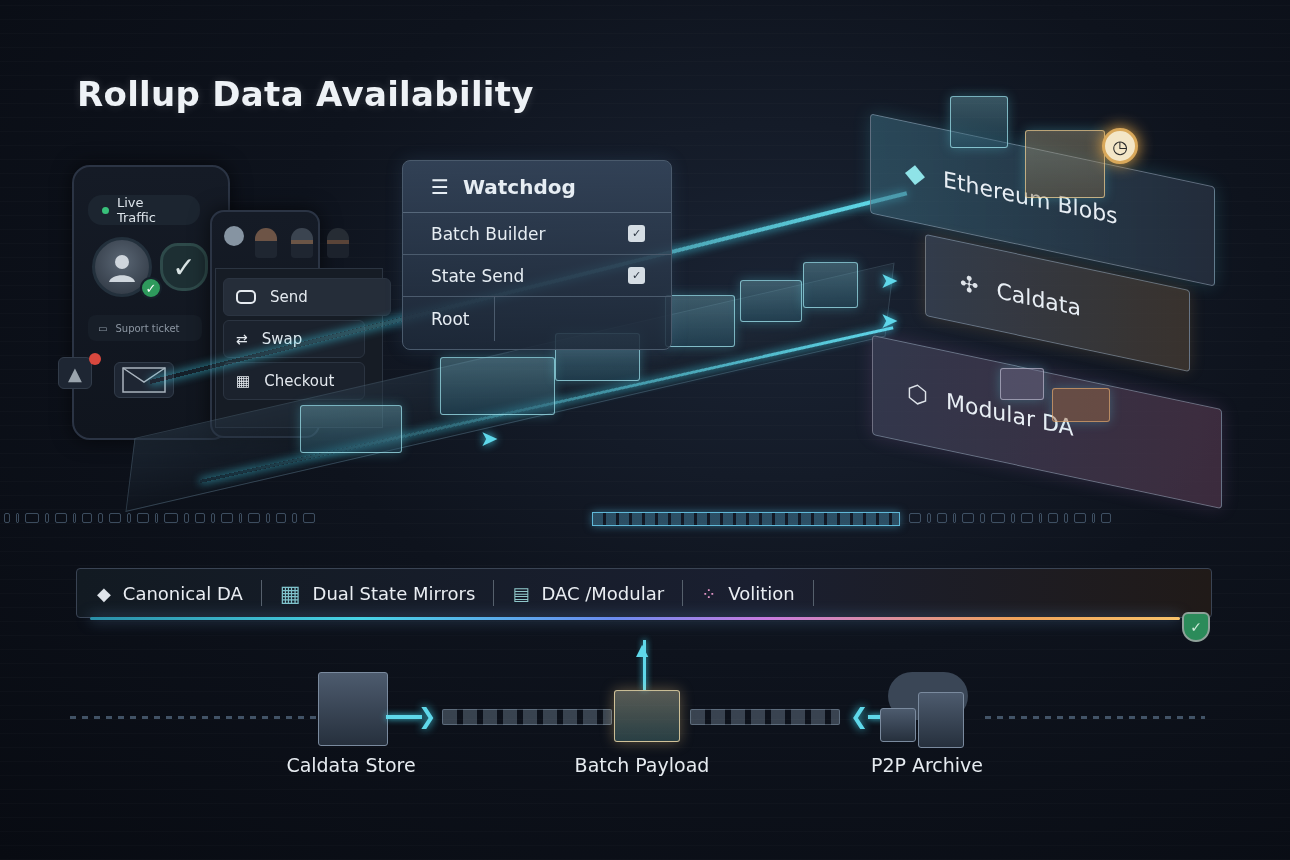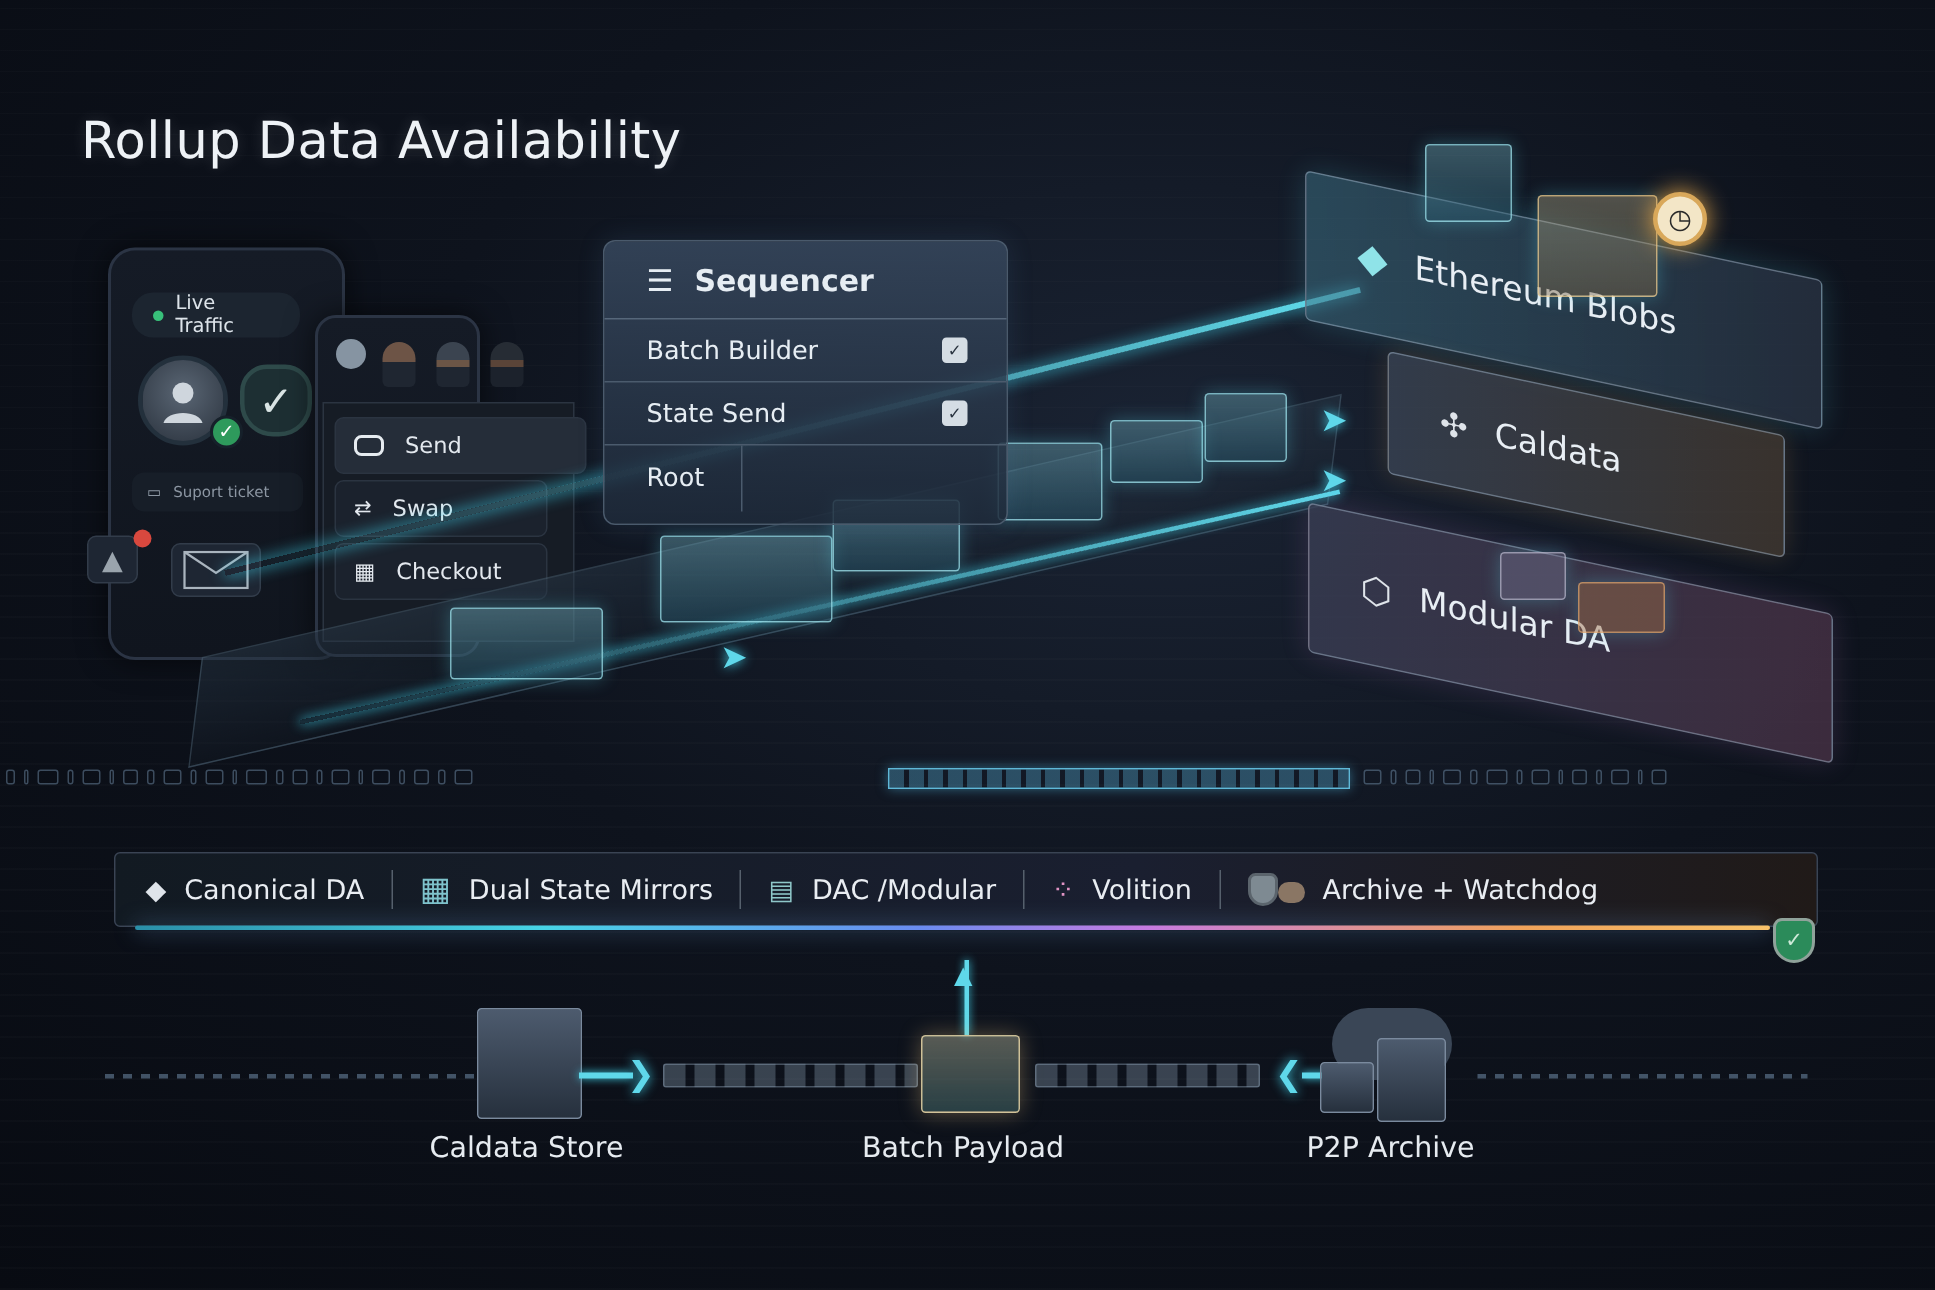--- a/index.html
+++ b/index.html
@@ -1,20 +1,20 @@
 <!DOCTYPE html>
 <html><head>
 <meta charset="utf-8">
 <style>
 *{box-sizing:border-box;margin:0;padding:0}
 html,body{width:1290px;height:860px;overflow:hidden;background:#0b0f17}
 body{font-family:"DejaVu Sans","Liberation Sans",sans-serif;color:#e6edf3;position:relative;
 background:radial-gradient(ellipse at 60% 35%,#1a2333 0%,#0e131d 45%,#080b12 100%)}
 .abs{position:absolute}
-.title{left:54px;top:74px;font-size:34px;font-weight:400;color:#eef2f6;letter-spacing:.3px;text-shadow:0 0 10px rgba(255,255,255,.15)}
+.title{left:77px;top:74px;font-size:34px;font-weight:700;color:#eef2f6;letter-spacing:.3px;text-shadow:0 0 10px rgba(255,255,255,.15)}
 .grid-bg{left:0;top:0;width:1290px;height:860px;
 background-image:repeating-linear-gradient(0deg,rgba(255,255,255,.015) 0 1px,transparent 1px 14px);}
 
 .phone{border:2px solid #2b3444;border-radius:18px;background:linear-gradient(180deg,#151b26,#10151e);box-shadow:0 0 20px rgba(0,0,0,.6)}
 .pill{background:#1c2530;border-radius:14px;font-size:13px;color:#dde4ea;display:flex;align-items:center;gap:8px;padding:0 14px}
 .dot{width:7px;height:7px;border-radius:50%;background:#38c07a}
 .avatar{border-radius:50%;background:radial-gradient(circle at 50% 40%,#5a6674,#2a323d);border:3px solid #23303c;display:flex;align-items:center;justify-content:center}
 .shield{background:#1d2f33;border:3px solid #2e4a4a;border-radius:18px 18px 22px 22px;display:flex;align-items:center;justify-content:center;color:#d9e4e4;font-size:28px}
 .badge-check{width:22px;height:22px;border-radius:50%;background:#2e9a5c;color:#fff;font-size:13px;display:flex;align-items:center;justify-content:center;border:2px solid #16202a}
 .ticket{background:#171e28;border-radius:8px;font-size:10px;color:#8c96a2;display:flex;align-items:center;gap:8px;padding:0 10px}
@@ -123,21 +123,21 @@
 <div class="abs cube" style="left:300px;top:405px;width:102px;height:48px"></div>
 <div class="abs cube" style="left:440px;top:357px;width:115px;height:58px"></div>
 <div class="abs cube" style="left:555px;top:333px;width:85px;height:48px"></div>
 <div class="abs cube" style="left:665px;top:295px;width:70px;height:52px"></div>
 <div class="abs cube" style="left:740px;top:280px;width:62px;height:42px"></div>
 <div class="abs cube" style="left:803px;top:262px;width:55px;height:46px"></div>
 
 <div class="abs seq">
   <div class="seq-head">
     <span style="font-size:20px;line-height:1">☰</span>
-    <span>Sequencer</span>
+    <span>Watchdog</span>
   </div>
   <div class="seq-row">
     <span>Batch Builder</span>
     <span class="chk">✓</span>
   </div>
   <div class="seq-row">
     <span>State Send</span>
     <span class="chk">✓</span>
   </div>
   <div class="seq-row" style="border:none;width:92px;border-right:1px solid #4b5b6d;height:44px">
@@ -221,27 +221,20 @@
   <div class="bar-item">
     <span style="color:#8fc7c9;font-size:18px">▤</span>
     <span>DAC /Modular</span>
   </div>
   <div class="sep"></div>
   <div class="bar-item">
     <span style="color:#e093c4;font-size:18px">⁘</span>
     <span>Volition</span>
   </div>
   <div class="sep"></div>
-  <div class="bar-item">
-    <span style="display:flex;gap:0">
-        <span style="width:20px;height:22px;border-radius:6px 6px 12px 12px;background:#7e8a92;border:2px solid #5b646c;display:inline-block"></span>
-        <span style="width:18px;height:14px;margin-top:6px;border-radius:8px;background:#8a7664;display:inline-block"></span>
-      </span>
-    <span>Archive + Watchdog</span>
-  </div>
 </div>
 <div class="abs glow"></div>
 <div class="abs okshield">✓</div>
 
 <div class="abs" style="left:643px;top:640px;width:3px;height:50px;background:#5fd8ea;box-shadow:0 0 6px #42d2ea"></div>
 <div class="abs" style="left:636px;top:640px;color:#5fd8ea;font-size:16px">▲</div>
 
 <div class="abs flow" style="left:70px;width:250px;background:repeating-linear-gradient(90deg,rgba(120,150,180,.5) 0 6px,transparent 6px 12px)"></div>
 <div class="abs flow" style="left:985px;width:220px;background:repeating-linear-gradient(90deg,rgba(120,150,180,.5) 0 6px,transparent 6px 12px)"></div>
 

